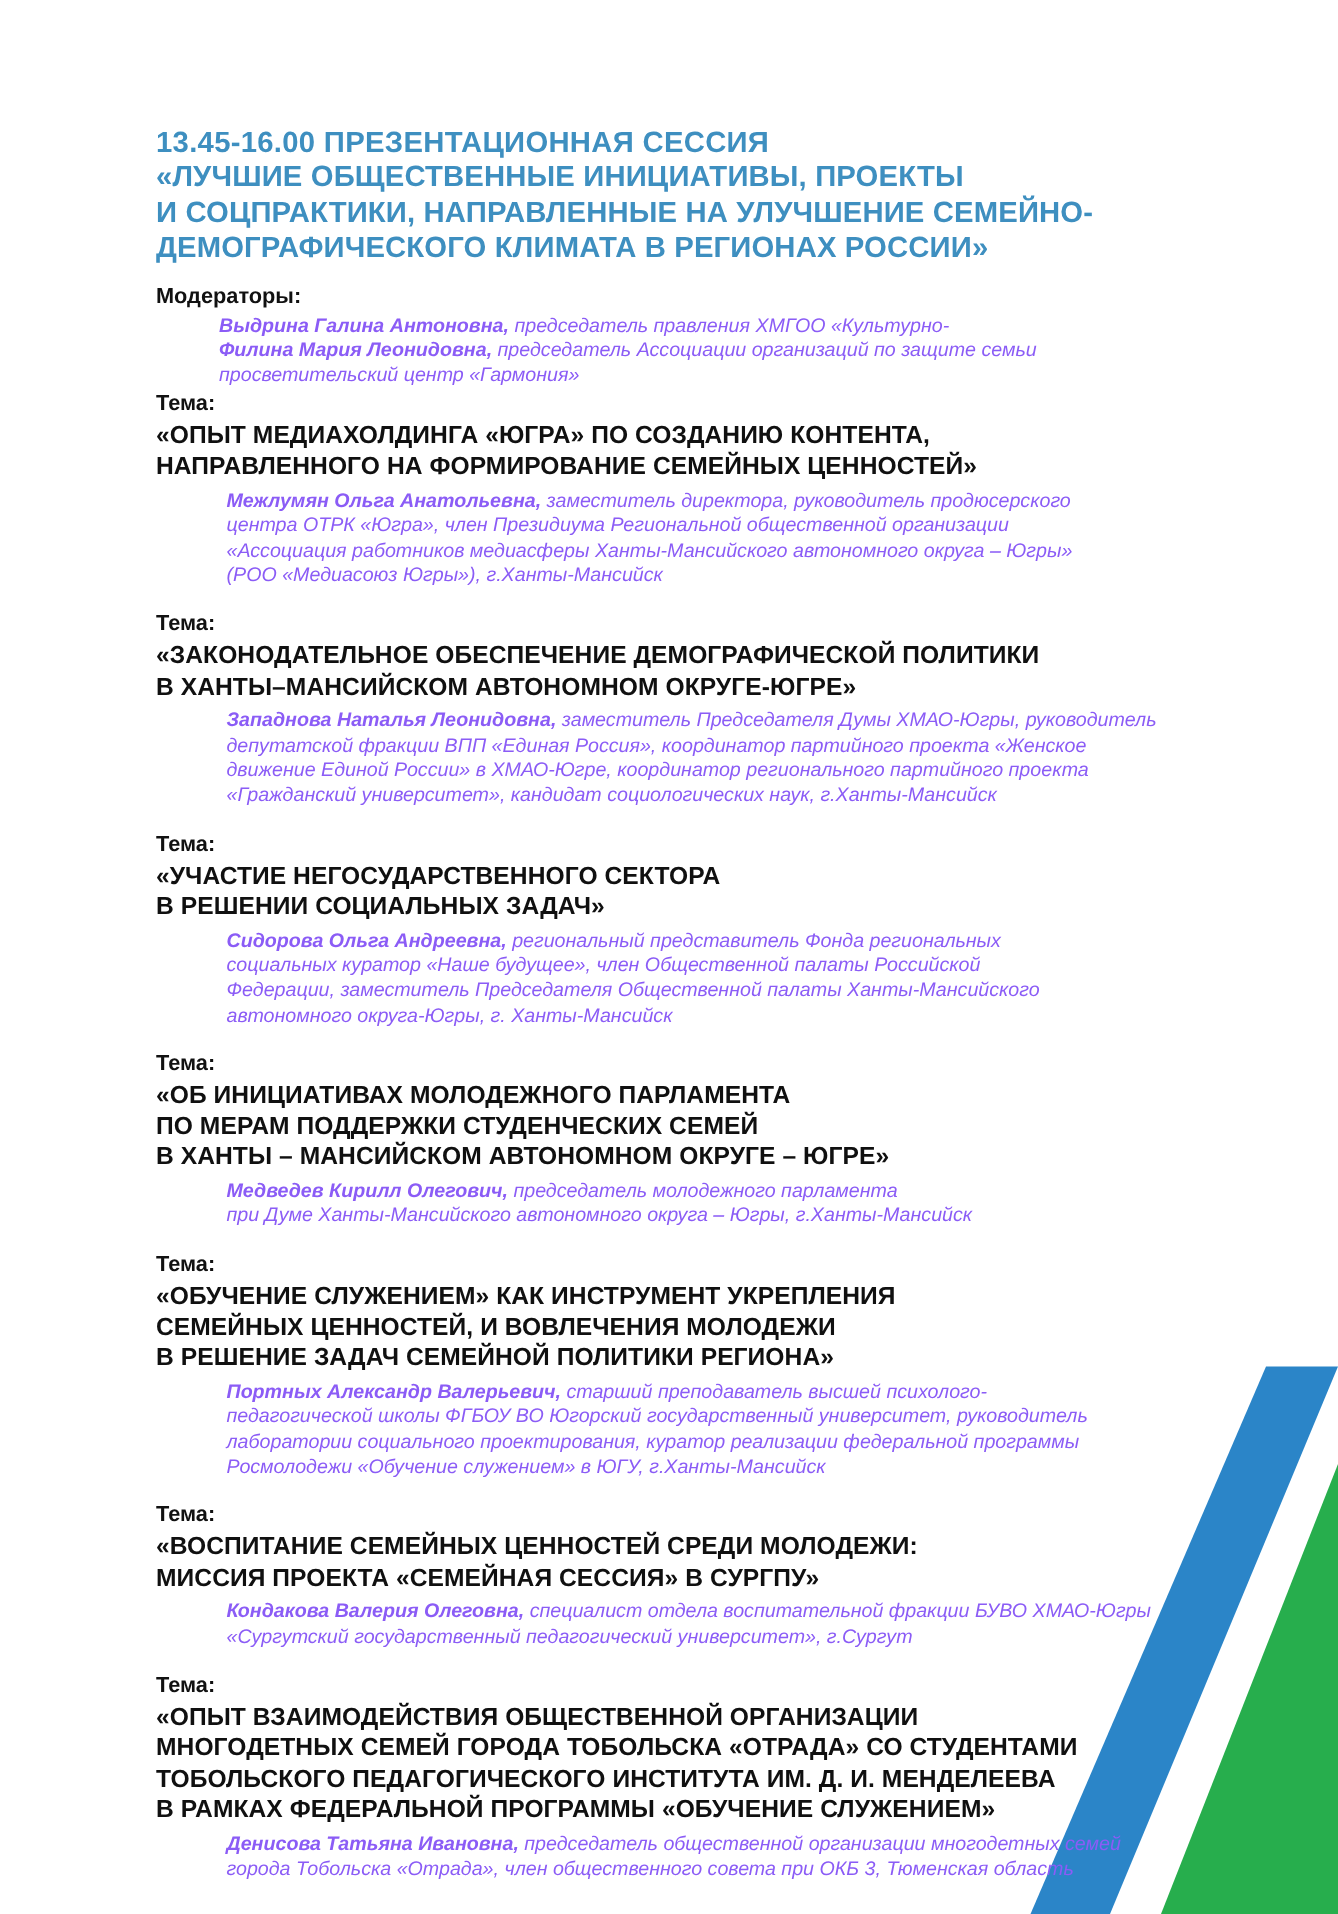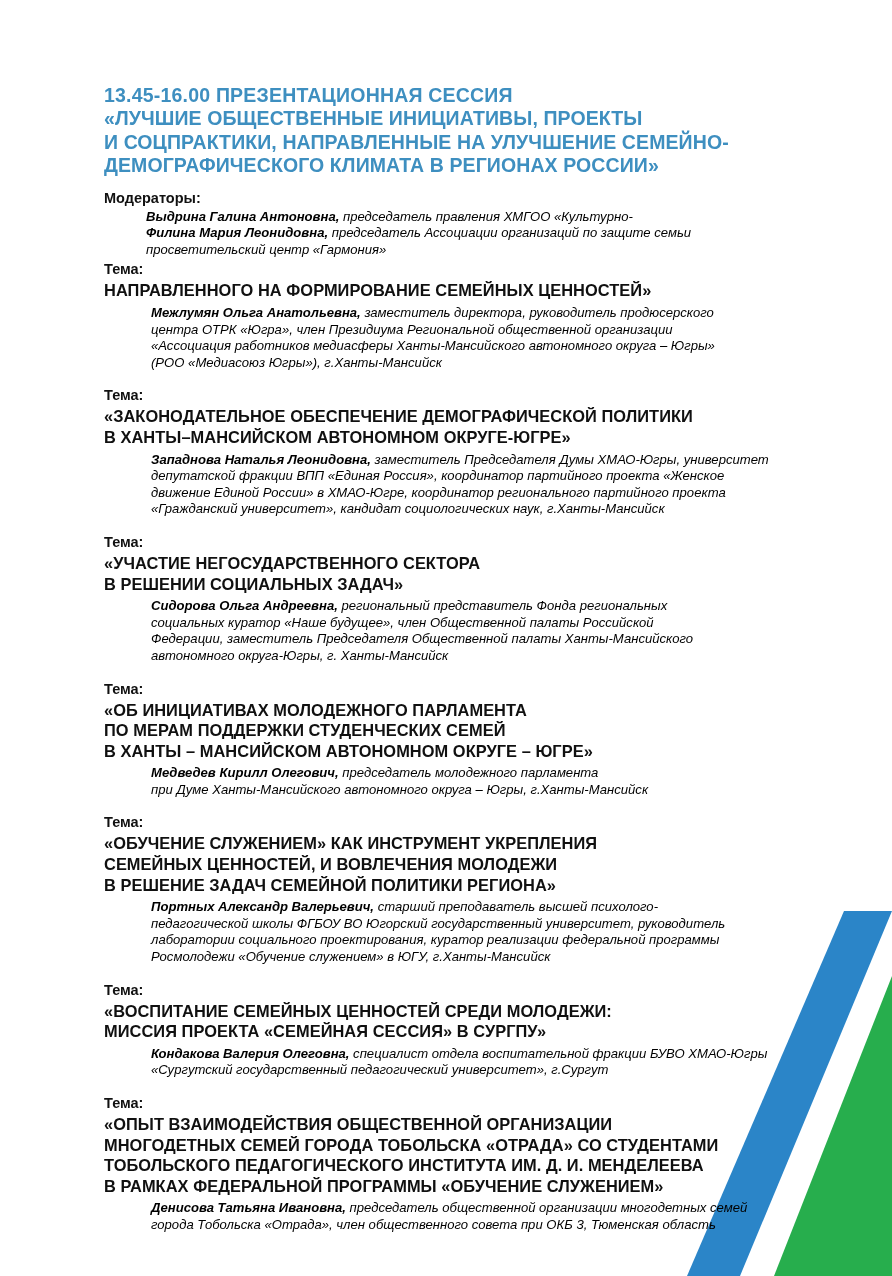--- a/index.html
+++ b/index.html
@@ -61,21 +61,21 @@
     color: #111;
     margin: 0 0 2px 0;
   }
 
   
   .speakers {
     margin: 0 0 0 42px;
     font-style: italic;
     font-size: 13.1px;
     line-height: 16.6px;
-    color: #000000;
+    color: #8b5cf6;
   }
   .speaker-line { display: block; }
   .speaker-line .nm {
     font-weight: bold;
     font-style: italic;
   }
 
   
   .theme-title {
     font-weight: bold;
@@ -118,38 +118,39 @@
       <div class="speakers">
         <span class="speaker-line"><span class="nm">Выдрина Галина Антоновна,</span><span> председатель правления ХМГОО «Культурно-</span></span>
         <span class="speaker-line"><span class="nm">Филина Мария Леонидовна,</span><span> председатель Ассоциации организаций по защите семьи</span></span>
         <span class="speaker-line">просветительский центр «Гармония»</span>
       </div>
     </div>
 
     <div class="section theme">
       <div class="block-label">Тема:</div>
       <div class="theme-title">
+        <span class="tl">«ОПЫТ МЕДИАХОЛДИНГА «ЮГРА» ПО СОЗДАНИЮ КОНТЕНТА,</span>
         <span class="tl">НАПРАВЛЕННОГО НА ФОРМИРОВАНИЕ СЕМЕЙНЫХ ЦЕННОСТЕЙ»</span>
       </div>
       <div class="speakers">
         <span class="speaker-line"><span class="nm">Межлумян Ольга Анатольевна,</span><span> заместитель директора, руководитель продюсерского</span></span>
         <span class="speaker-line">центра ОТРК «Югра», член Президиума Региональной общественной организации</span>
         <span class="speaker-line">«Ассоциация работников медиасферы Ханты-Мансийского автономного округа – Югры»</span>
         <span class="speaker-line">(РОО «Медиасоюз Югры»), г.Ханты-Мансийск</span>
       </div>
     </div>
 
     <div class="section theme">
       <div class="block-label">Тема:</div>
       <div class="theme-title">
         <span class="tl">«ЗАКОНОДАТЕЛЬНОЕ ОБЕСПЕЧЕНИЕ  ДЕМОГРАФИЧЕСКОЙ ПОЛИТИКИ</span>
         <span class="tl">В ХАНТЫ–МАНСИЙСКОМ АВТОНОМНОМ ОКРУГЕ-ЮГРЕ»</span>
       </div>
       <div class="speakers">
-        <span class="speaker-line"><span class="nm">Западнова Наталья Леонидовна,</span><span> заместитель Председателя Думы ХМАО-Югры, университет</span></span>
+        <span class="speaker-line"><span class="nm">Западнова Наталья Леонидовна,</span><span> заместитель Председателя Думы ХМАО-Югры, руководитель</span></span>
         <span class="speaker-line">депутатской фракции ВПП «Единая Россия», координатор партийного проекта «Женское</span>
         <span class="speaker-line">движение Единой России» в ХМАО-Югре, координатор регионального партийного проекта</span>
         <span class="speaker-line">«Гражданский университет», кандидат социологических наук, г.Ханты-Мансийск</span>
       </div>
     </div>
 
     <div class="section theme">
       <div class="block-label">Тема:</div>
       <div class="theme-title">
         <span class="tl">«УЧАСТИЕ НЕГОСУДАРСТВЕННОГО СЕКТОРА</span>

